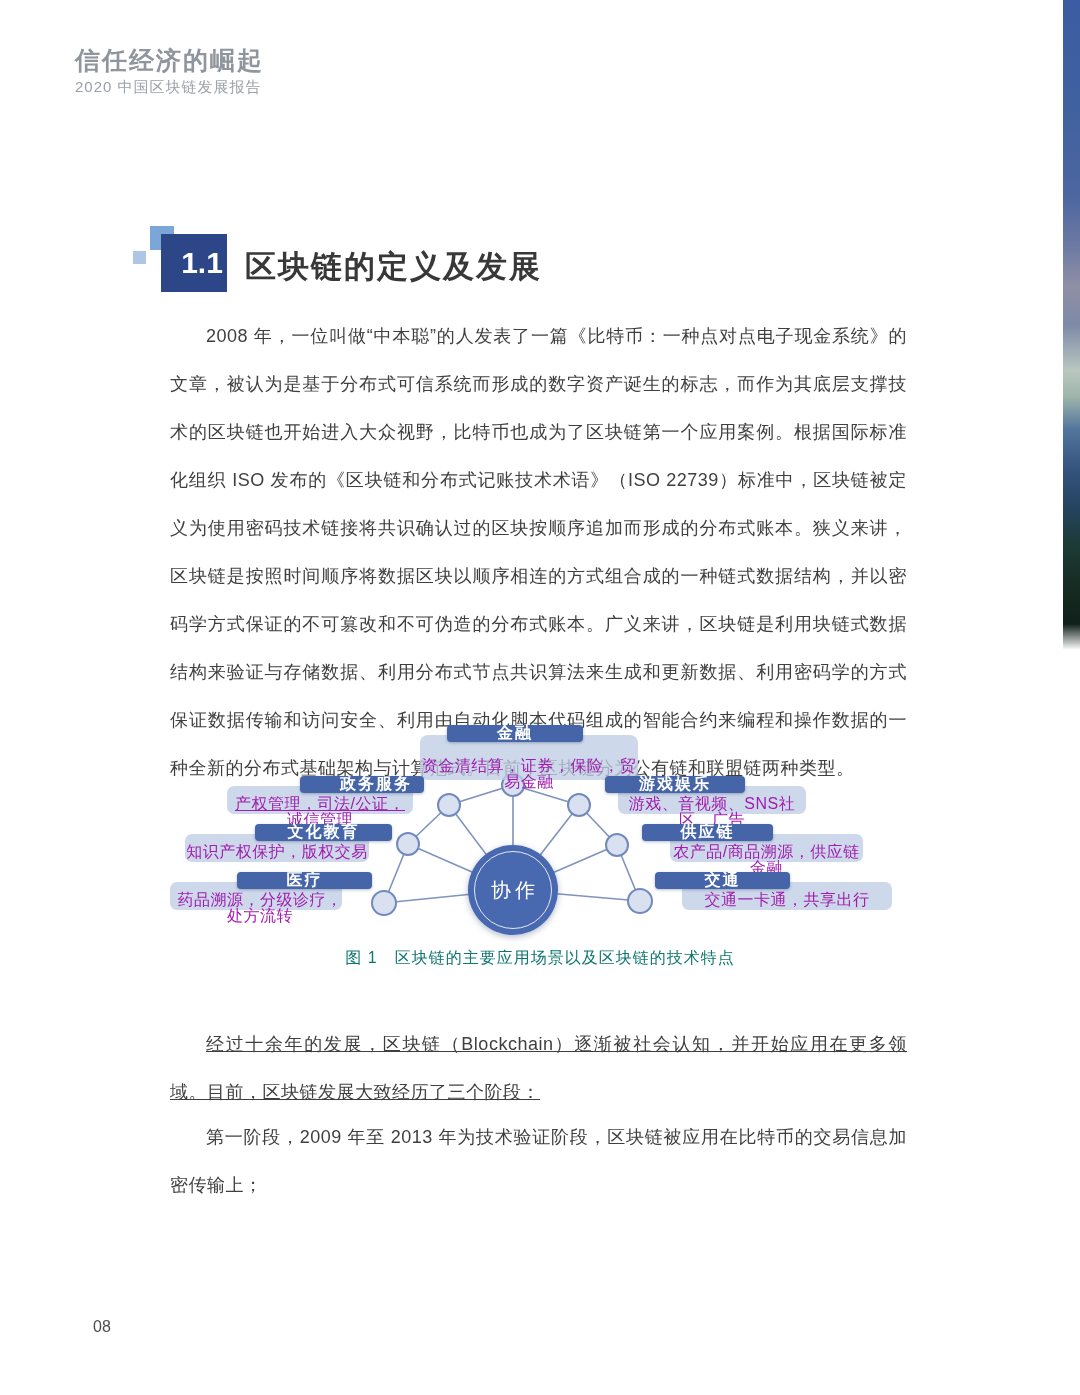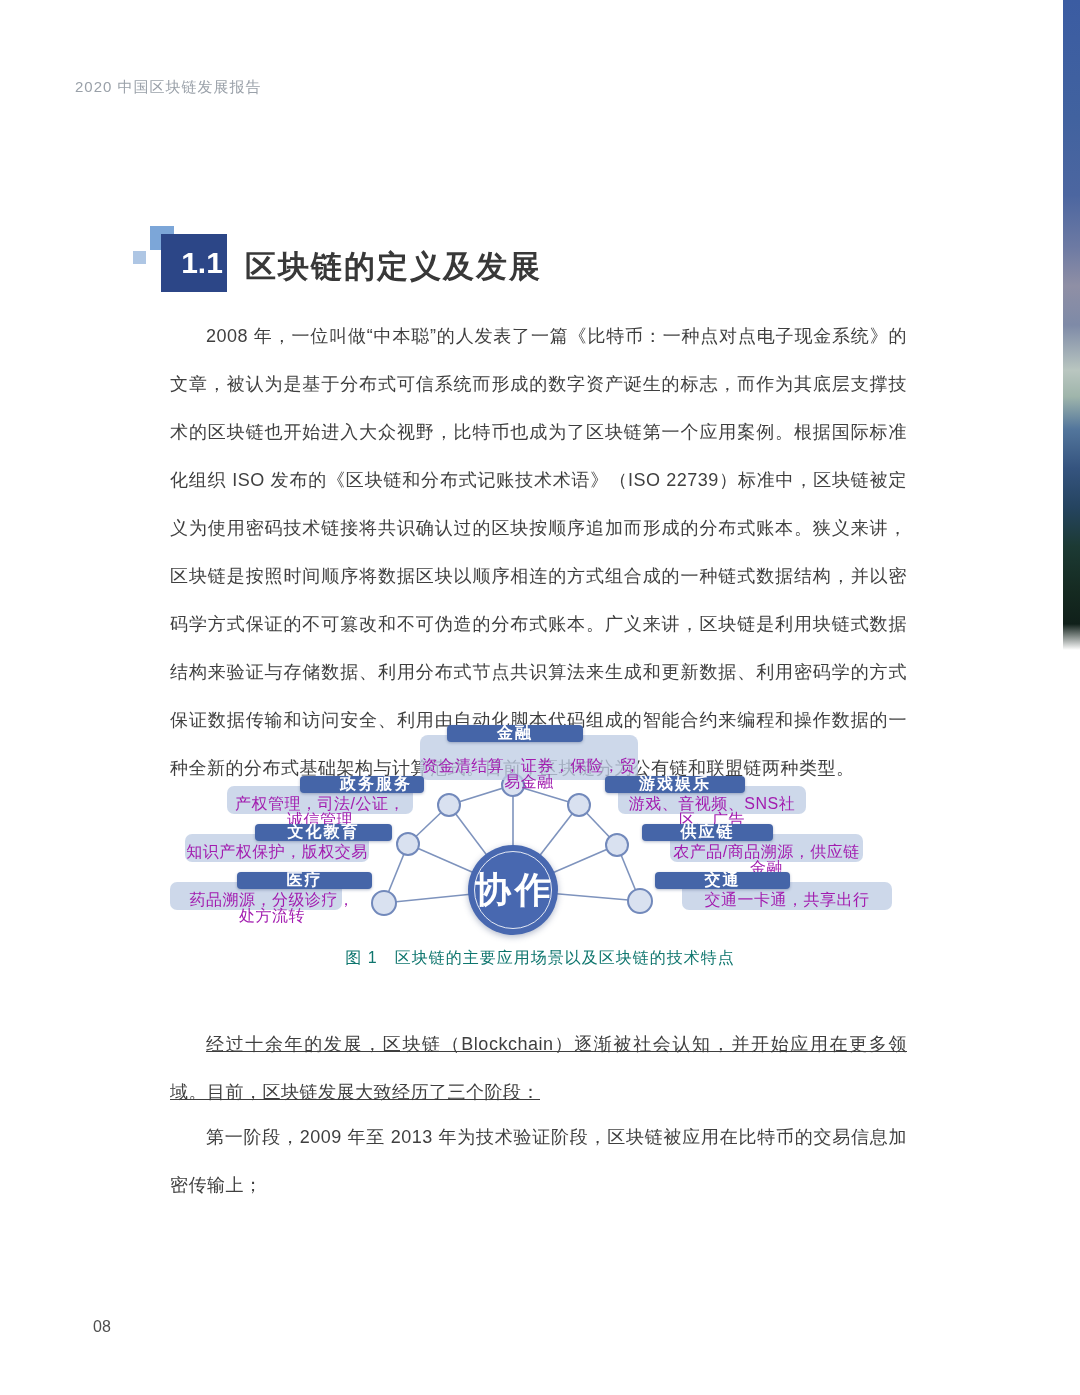--- a/index.html
+++ b/index.html
@@ -72,37 +72,38 @@
     position:absolute; left:298px; top:123px; width:90px; height:90px;
     border-radius:50%; background:#4868b0;
     display:flex; align-items:center; justify-content:center;
     box-shadow:0 2px 6px rgba(40,60,110,0.35);
   }
   .center-ring{
     position:absolute; left:6px; top:6px; right:6px; bottom:6px;
     border:1.5px solid rgba(255,255,255,0.85); border-radius:50%;
   }
   .center-label{
-    position:relative; color:#fff; font-size:36px; font-weight:bold; letter-spacing:4px; text-indent:4px;
+    position:relative; color:#fff; font-size:20px; font-weight:normal; letter-spacing:4px; text-indent:4px;
   }
   .fig-caption{
     position:absolute; left:0; right:0; top:948px;
     text-align:center; font-size:16px; color:#0f766e; letter-spacing:1px;
     white-space:pre-wrap;
   }
   
   .page-number{ position:absolute; left:93px; top:1318px; font-size:16px; color:#4d4d4d; }
 </style>
 </head>
 <body>
 
 <div class="page">
 
   <div class="photo-strip"></div>
 
+  <div class="brand-logo">信任经济的崛起</div>
   <div class="brand-sub">2020 中国区块链发展报告</div>
 
   <div class="sq-big"></div>
   <div class="sq-small"></div>
   <div class="navy-box">1.1</div>
   <div class="section-title">区块链的定义及发展</div>
 
   <div class="para para-1">2008 年，一位叫做“中本聪”的人发表了一篇《比特币：一种点对点电子现金系统》的文章，被认为是基于分布式可信系统而形成的数字资产诞生的标志，而作为其底层支撑技术的区块链也开始进入大众视野，比特币也成为了区块链第一个应用案例。根据国际标准化组织 ISO 发布的《区块链和分布式记账技术术语》（ISO 22739）标准中，区块链被定义为使用密码技术链接将共识确认过的区块按顺序追加而形成的分布式账本。狭义来讲，区块链是按照时间顺序将数据区块以顺序相连的方式组合成的一种链式数据结构，并以密码学方式保证的不可篡改和不可伪造的分布式账本。广义来讲，区块链是利用块链式数据结构来验证与存储数据、利用分布式节点共识算法来生成和更新数据、利用密码学的方式保证数据传输和访问安全、利用由自动化脚本代码组成的智能合约来编程和操作数据的一种全新的分布式基础架构与计算范式。目前，区块链分为公有链和联盟链两种类型。</div>
 
   <div class="figure">
@@ -135,29 +136,29 @@
         <circle cx="470" cy="179" r="12"></circle>
       </g>
     </svg>
 
     <div class="lightbox lightbox-top" style="left:250px; top:13px; width:218px;"></div>
     <div class="bluebox" style="left:277px; top:3px; width:136px;">金融</div>
     <div class="descbox" style="left:250px; top:36px; width:218px;">资金清结算，证券，保险，贸易金融</div>
 
     <div class="lightbox" style="left:57px; top:64px; width:186px;"></div>
     <div class="bluebox" style="left:130px; top:54px; width:124px;padding-left:28px;">政务服务</div>
-    <div class="descbox" style="left:57px; top:74px; width:186px;">产权管理，司法/公证，诚信管理</div>
+    <div class="descbox" style="left:57px; top:74px; width:186px;text-decoration:underline;">产权管理，司法/公证，诚信管理</div>
 
     <div class="lightbox" style="left:15px; top:112px; width:184px;"></div>
     <div class="bluebox" style="left:85px; top:102px; width:137px;">文化教育</div>
     <div class="descbox" style="left:15px; top:122px; width:184px;">知识产权保护，版权交易</div>
 
     <div class="lightbox" style="left:0px; top:160px; width:172px;"></div>
     <div class="bluebox" style="left:67px; top:150px; width:135px;">医疗</div>
-    <div class="descbox" style="left:16px; top:170px; width:172px;">药品溯源，分级诊疗，处方流转</div>
+    <div class="descbox" style="left:4px; top:170px; width:172px;">药品溯源，分级诊疗，处方流转</div>
 
     <div class="lightbox" style="left:448px; top:64px; width:188px;"></div>
     <div class="bluebox" style="left:435px; top:54px; width:140px;">游戏娱乐</div>
     <div class="descbox" style="left:448px; top:74px; width:188px;">游戏、音视频、SNS社区、广告</div>
 
     <div class="lightbox" style="left:500px; top:112px; width:193px;"></div>
     <div class="bluebox" style="left:472px; top:102px; width:131px;">供应链</div>
     <div class="descbox" style="left:500px; top:122px; width:193px;">农产品/商品溯源，供应链金融</div>
 
     <div class="lightbox" style="left:512px; top:160px; width:210px;"></div>

